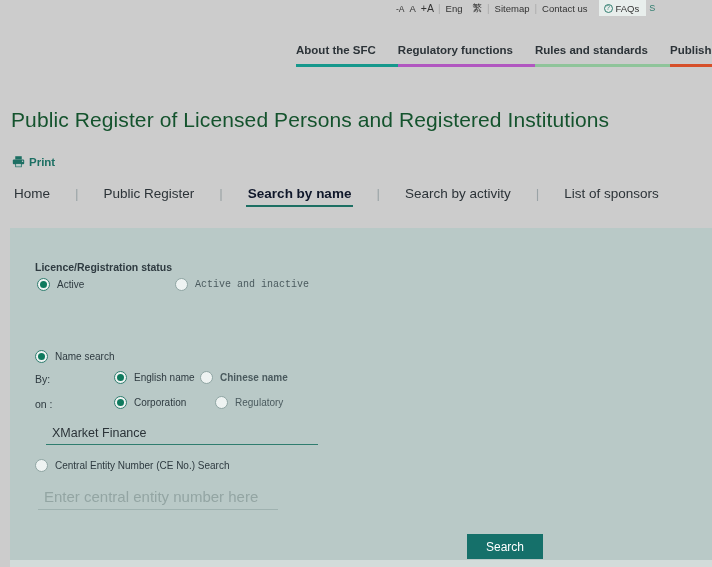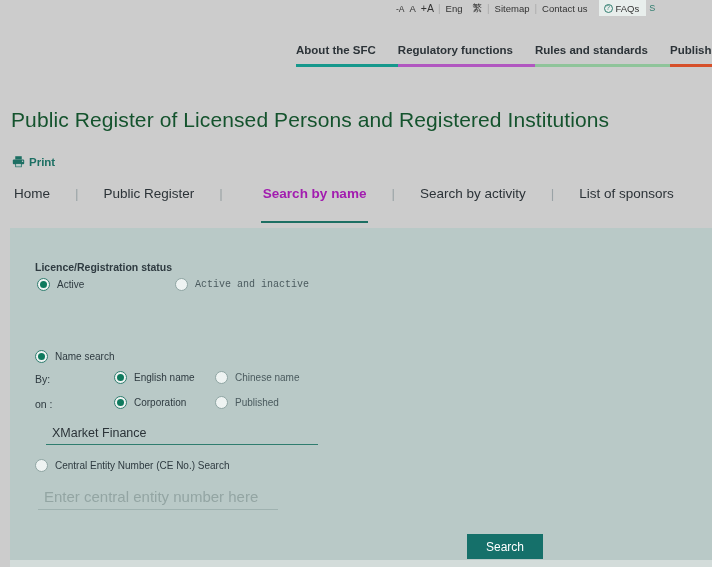--- a/index.html
+++ b/index.html
@@ -98,24 +98,23 @@
   .crumbs {
     position: absolute; left: 12px; top: 186px;
     display: flex; align-items: baseline;
     font-size: 13.5px; color: #2c3338;
     white-space: nowrap;
     gap: 16px;
   }
   .crumb { padding: 0 2px; }
   .crumb-sep { color: #9aa3a6; padding: 0 7px; }
   .crumb.active {
-    color: #a21caf; font-weight: bold;
+    color: #0f172a; font-weight: bold;
     border-bottom: 2px solid #1d6f63;
-    padding-bottom: 20px;
-    margin-left: 15px;
+    padding-bottom: 4px;
   }
 
   
   .panel {
     position: absolute; left: 10px; top: 228px;
     width: 702px; height: 332px;
     background: #b9c9c7;
   }
   .bottom-strip {
     position: absolute; left: 10px; top: 560px;
@@ -283,41 +282,41 @@
 
     <div class="sub-label" style="left:25px; top:145px;">By:</div>
 
     <div class="radio" style="left:104px; top:143px;">
       <span class="dot">
           <span class="inner"></span>
         </span>
       <span class="radio-label">English name</span>
     </div>
 
-    <div class="radio" style="left:205px; top:143px;">
+    <div class="radio" style="left:190px; top:143px;font-weight:bold;">
       <span class="dot off">
           <span class="inner"></span>
         </span>
       <span class="radio-label muted">Chinese name</span>
     </div>
 
     <div class="sub-label" style="left:25px; top:170px;">on :</div>
 
     <div class="radio" style="left:104px; top:168px;">
       <span class="dot">
           <span class="inner"></span>
         </span>
       <span class="radio-label">Corporation</span>
     </div>
 
     <div class="radio" style="left:205px; top:168px;">
       <span class="dot off">
           <span class="inner"></span>
         </span>
-      <span class="radio-label muted">Published</span>
+      <span class="radio-label muted">Regulatory</span>
     </div>
 
     <input class="text-field" type="text" style="left: 28px; top: 196px; width: 272px; margin-left: 8px;" value="XMarket Finance">
 
     <div class="radio" style="left:25px; top:231px;">
       <span class="dot off">
           <span class="inner"></span>
         </span>
       <span class="radio-label">Central Entity Number (CE No.) Search</span>
     </div>

